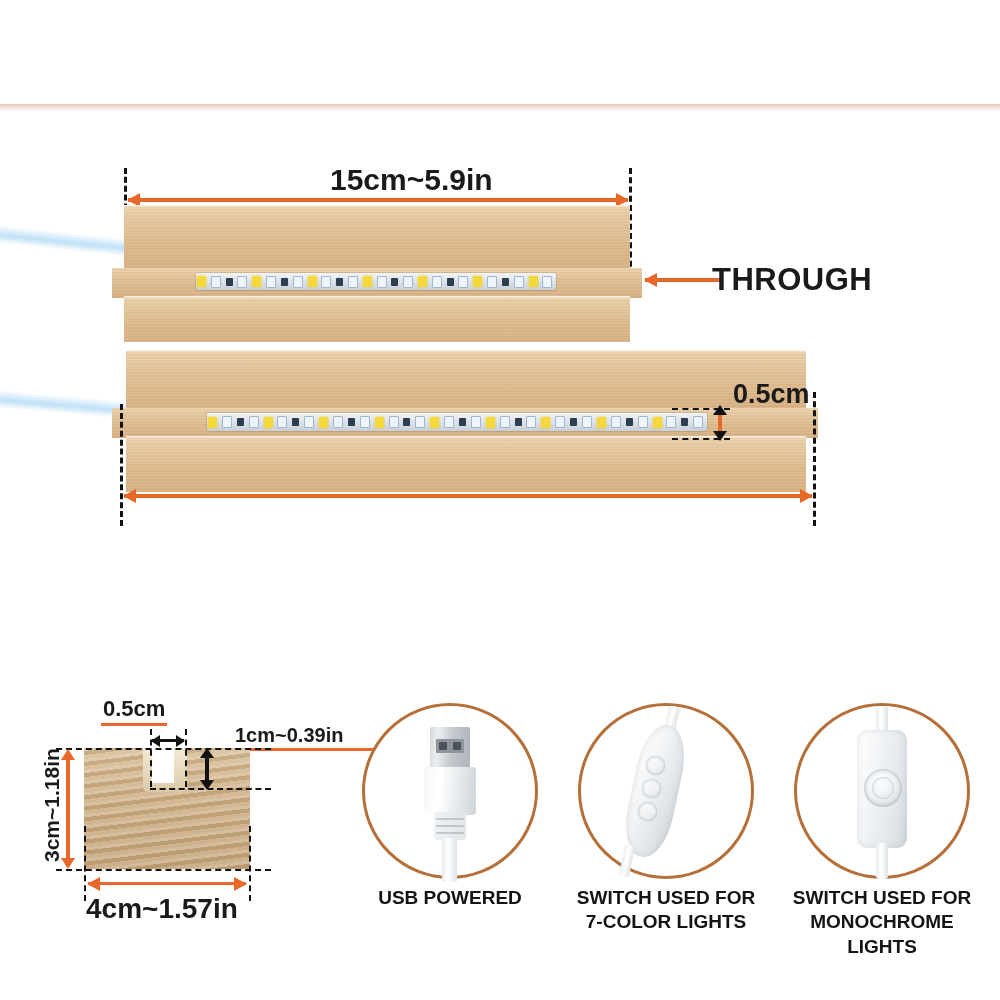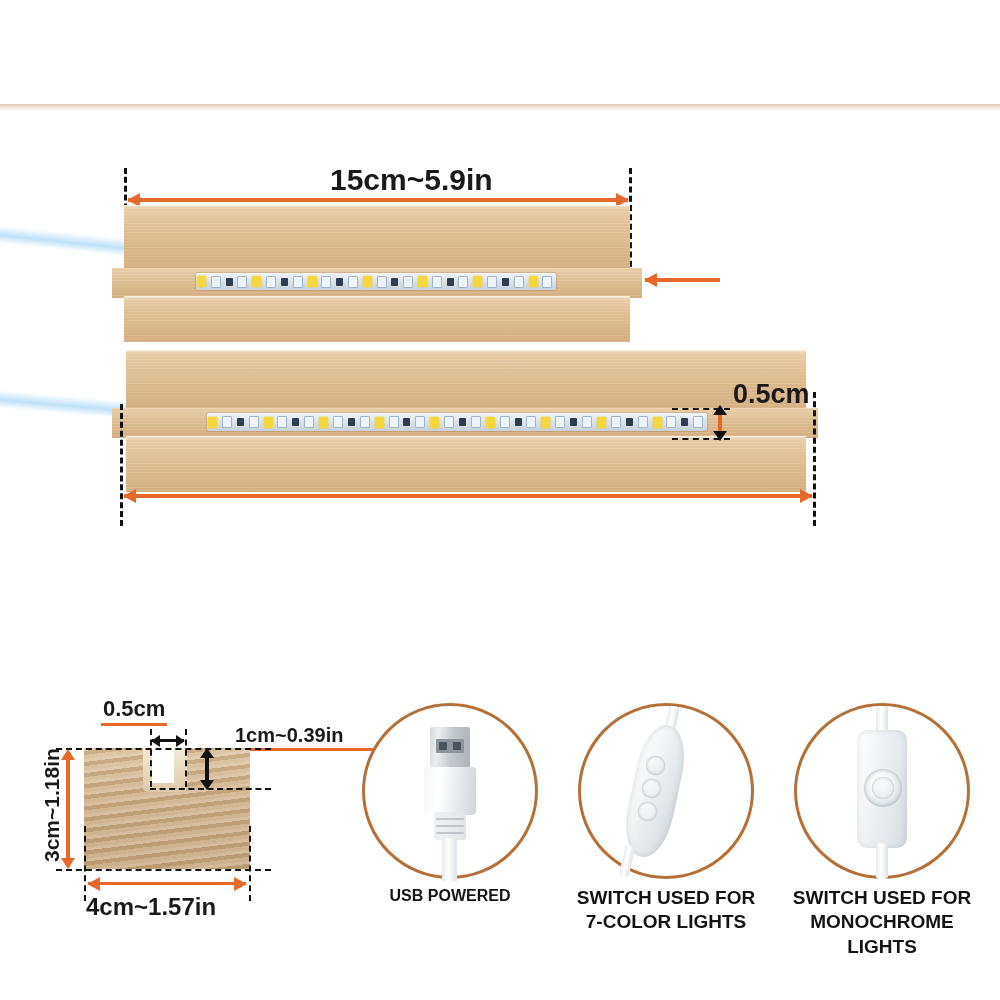--- a/index.html
+++ b/index.html
@@ -338,20 +338,21 @@
       <div class="led-gap"></div>
       <div class="led w" style="width: 8px; height: 10px;"></div>
       <div class="led-gap"></div>
     </div>
 
   <div class="wood" style="left:124px;top:296px;width:506px;height:46px;">
     <div class="wood-top-hl"></div>
   </div>
 
   <div class="harrow left-only" style="left:645px;top:278px;width:75px;"></div>
+  <div class="dimtext" style="left:712px;top:262px;font-size:31px;letter-spacing:.5px;">THROUGH</div>
 
   <div class="cable" style="left:-6px;top:396px;width:150px;height:18px;transform:rotate(5deg);"></div>
 
   <div class="wood" style="left:126px;top:350px;width:680px;height:60px;">
     <div class="wood-top-hl"></div>
   </div>
 
   <div class="wood dark" style="left:112px;top:408px;width:706px;height:30px;"></div>
 
   <div class="ledstrip" style="left:207px;top:413px;width:500px;height:18px;">
@@ -464,34 +465,34 @@
   <div class="hdash" style="left:56px;top:869px;width:215px;"></div>
   <div class="vdash" style="left:84px;top:826px;height:75px;border-left-width:2px;"></div>
   <div class="vdash" style="left:249px;top:826px;height:75px;border-left-width:2px;"></div>
 
   <div class="varrow-blk" style="left:205px;top:757px;height:24px;background:#111;"></div>
 
   <div class="varrow-or" style="left:66px;top:758px;height:102px;"></div>
   <div class="vrot" style="left:40px;top:862px;font-size:21px;">3cm~1.18in</div>
 
   <div class="harrow both" style="left:88px;top:882px;width:158px;height:3px;"></div>
-  <div class="dimtext" style="left:86px;top:893px;font-size:24px;">4cm~1.57in</div>
+  <div class="dimtext" style="left:86px;top:893px;font-size:28px;">4cm~1.57in</div>
 
   <div class="fcircle" style="left:362px;top:703px;width:176px;height:176px;"></div>
   <div class="usb-shell" style="left:430px;top:727px;width:40px;height:42px;"></div>
   <div class="usb-tongue" style="left:436px;top:739px;width:28px;height:14px;"></div>
   <div class="usb-hole" style="left:439px;top:742px;width:8px;height:8px;"></div>
   <div class="usb-hole" style="left:453px;top:742px;width:8px;height:8px;"></div>
   <div class="usb-body" style="left:424px;top:767px;width:52px;height:48px;"></div>
   <div class="usb-strain" style="left:434px;top:812px;width:32px;height:28px;"></div>
   <div class="usb-ridge" style="left:436px;top:818px;width:28px;"></div>
   <div class="usb-ridge" style="left:436px;top:825px;width:28px;"></div>
   <div class="usb-ridge" style="left:436px;top:832px;width:28px;"></div>
   <div class="usb-wire" style="left:442px;top:838px;width:15px;height:44px;"></div>
-  <div class="fcaption" style="left:350px;top:886px;width:200px;font-size:16px;">USB POWERED</div>
+  <div class="fcaption" style="left:350px;top:886px;width:200px;font-size:19px;">USB POWERED</div>
 
   <div class="fcircle" style="left:578px;top:703px;width:176px;height:176px;"></div>
   <div class="rs-wire" style="left:665px;top:706px;width:11px;height:40px;transform:rotate(12deg);"></div>
   <div class="rs-body" style="left:632px;top:724px;width:46px;height:134px;transform:rotate(12deg);"></div>
   <div class="rs-btn" style="left:646px;top:756px;width:19px;height:19px;transform:rotate(12deg);"></div>
   <div class="rs-btn" style="left:642px;top:779px;width:19px;height:19px;transform:rotate(12deg);"></div>
   <div class="rs-btn" style="left:638px;top:802px;width:19px;height:19px;transform:rotate(12deg);"></div>
   <div class="rs-wire" style="left:622px;top:845px;width:10px;height:32px;transform:rotate(12deg);"></div>
   <div class="fcaption" style="left:566px;top:886px;width:200px;font-size:19px;">SWITCH USED FOR
 7-COLOR LIGHTS</div>

